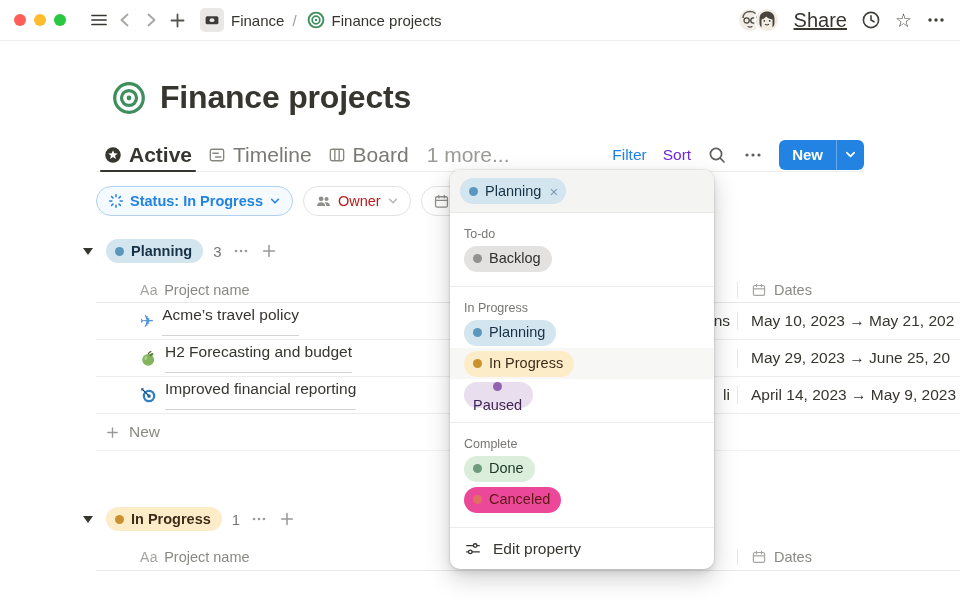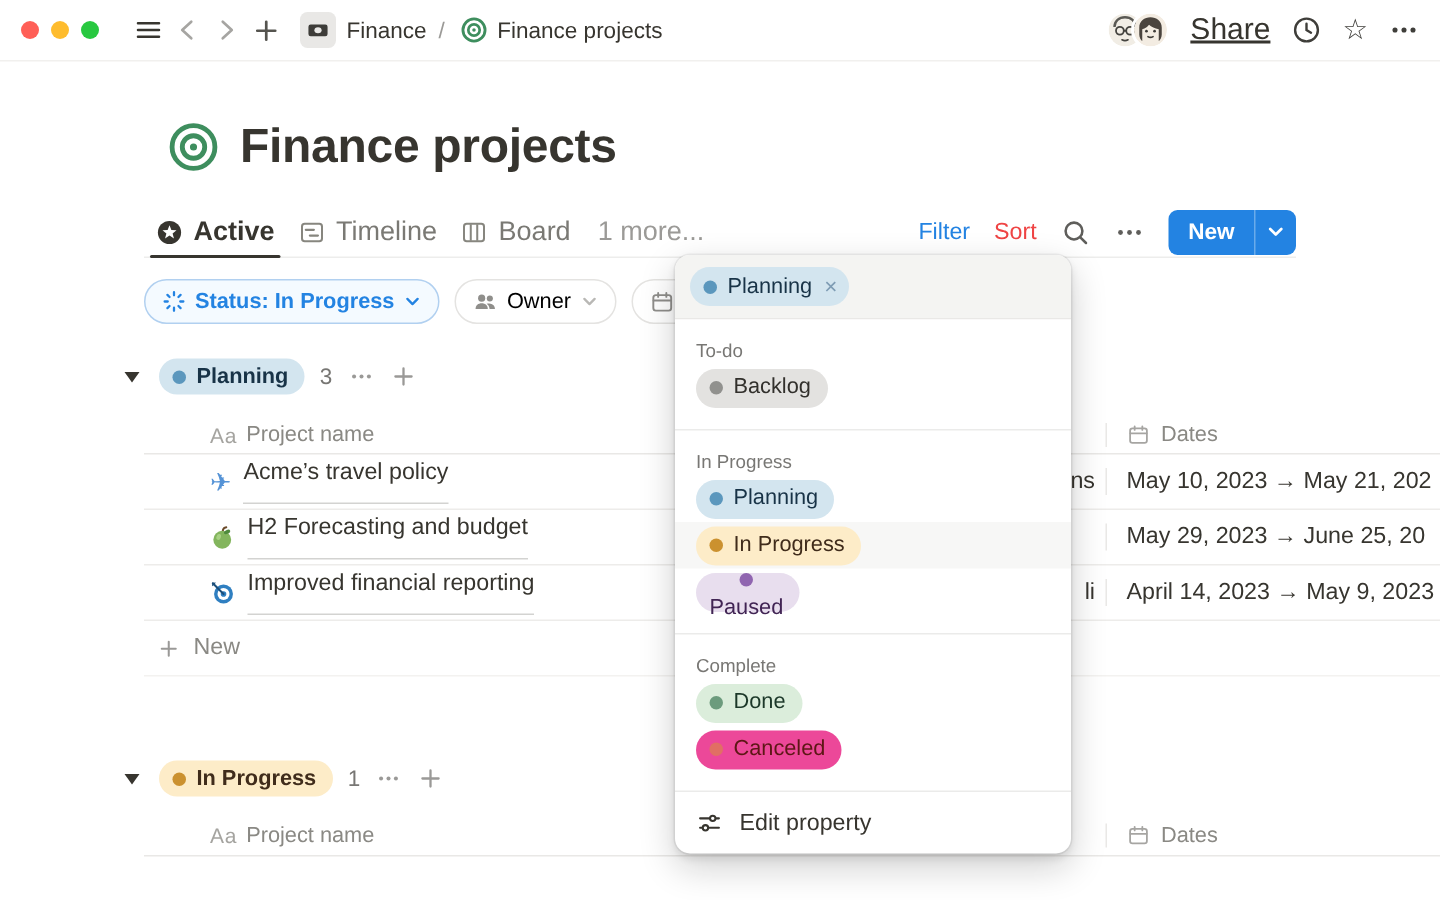--- a/index.html
+++ b/index.html
@@ -31,40 +31,40 @@
   .star-glyph { font-size:19px; color:#3f3e3a; line-height:1; }
 
   
   .page-title-row { display:flex; align-items:center; gap:14px; margin:38px 96px 0 112px; }
   .page-title { font-size:32px; font-weight:700; letter-spacing:-.2px; }
 
   
   .views-row { display:flex; align-items:center; margin:22px 96px 0 96px;
                border-bottom:1px solid #ededec; height:34px; position:relative; }
   .tab { display:flex; align-items:center; gap:7px; padding:0 8px; height:100%;
-         font-size:18px; color:#7a7974; position:relative; cursor:pointer; }
+         font-size:21px; color:#7a7974; position:relative; cursor:pointer; }
   .tab.active { color:#37352f; font-weight:700; }
   .tab.active::after { content:""; position:absolute; left:4px; right:4px; bottom:-1px;
                        height:2.5px; background:#37352f; border-radius:1px; }
   .tab.more { color:#9b9a97; padding-left:10px; }
   .views-right { margin-left:auto; display:flex; align-items:center; gap:16px; }
   .filter-lbl { color:#2383e2; font-size:15.5px; cursor:pointer; }
-  .sort-lbl { color:#ef4444; font-size:15.5px; cursor:pointer; }
+  .sort-lbl { color:#6d28d9; font-size:15.5px; cursor:pointer; }
   .new-btn { display:flex; align-items:stretch; background:#2383e2; border-radius:6px;
              overflow:hidden; height:30px; cursor:pointer; }
   .new-btn .lbl { color:#fff; font-size:15px; font-weight:700; display:flex;
                   align-items:center; padding:0 13px; }
   .new-btn .dd { display:flex; align-items:center; padding:0 7px;
                  border-left:1px solid rgba(255,255,255,.32); }
 
   
   .chips-row { display:flex; align-items:center; gap:10px; margin:14px 0 0 96px; }
   .chip { display:flex; align-items:center; gap:6px; height:30px; padding:0 11px;
           border-radius:15px; font-size:14.5px; white-space:nowrap; cursor:pointer;
-          border:1px solid #e4e3e1; background:#fff; color:#000000; }
+          border:1px solid #e4e3e1; background:#fff; color:#b91c1c; }
   .chip.active-chip { border-color:#b1d0f0; background:#f4faff; color:#2383e2; font-weight:600; }
 
   
   .table { margin-left:96px; width:864px; }
   .group-header { display:flex; align-items:center; gap:10px; height:28px; margin-top:21px;
                   position:relative; }
   .disclosure { width:0; height:0; border-left:5px solid transparent; border-right:5px solid transparent;
                 border-top:7px solid #37352f; margin:0 3px 0 -13px; cursor:pointer; }
   .count { font-size:15px; color:#787774; }
   .ghost-ic { color:#9a9997; cursor:pointer; display:flex; align-items:center; }

